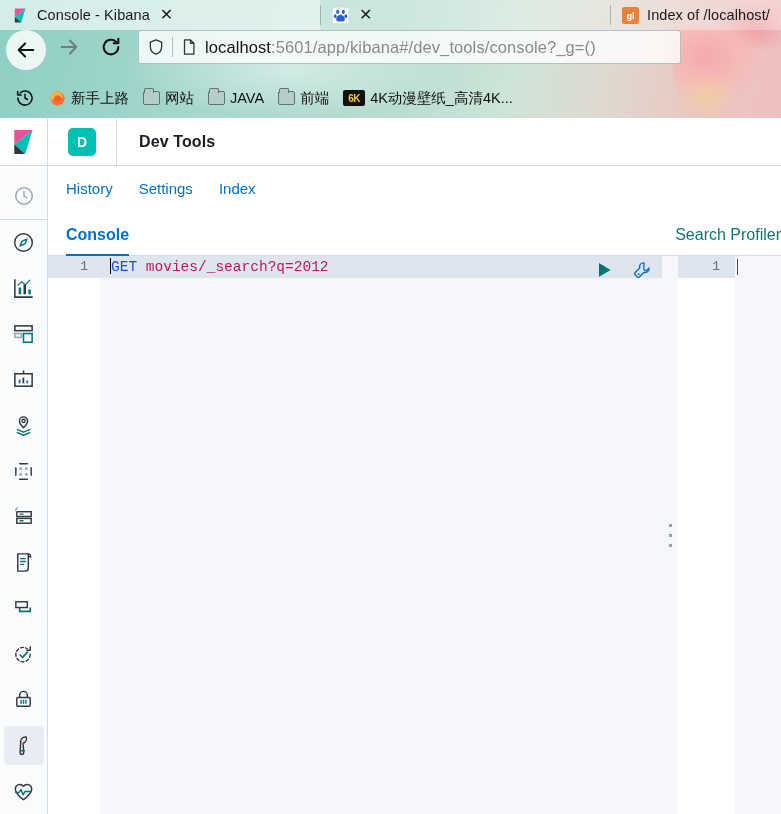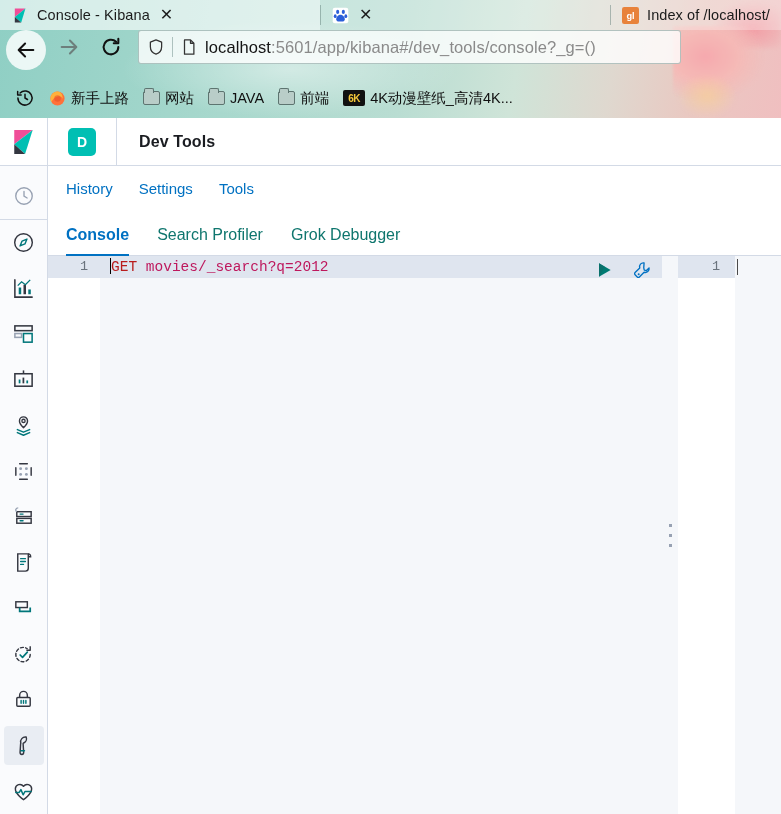--- a/index.html
+++ b/index.html
@@ -140,21 +140,21 @@
     content: ""; position: absolute; left: -7px; top: 50%; margin-top: -7px;
     border-top: 7px solid transparent; border-bottom: 7px solid transparent;
     border-right: 7px solid #343741;
   }
 
   
   .k-main { flex: 1 1 auto; display: flex; flex-direction: column; background: #fff; min-width: 0; }
   .k-topnav { height: 44px; display: flex; align-items: center; gap: 26px; padding-left: 18px; background:#fff; }
   .k-topnav a { font-size: 15px; color: #0071c2; text-decoration: none; }
 
-  .k-tabs { height: 46px; display: flex; align-items: flex-end; gap: 28px; padding-left: 18px; border-bottom: 1px solid #d3dae6; background:#fff; }
+  .k-tabs { height: 46px; display: flex; align-items: flex-end; gap: 28px; padding-left: 18px; border-bottom: 1px solid #d3dae6; background:#fff;justify-content:space-between; }
   .k-tab { font-size: 16px; color: #0f766e; padding-bottom: 11px; position: relative; }
   .k-tab.sel { color: #0071c2; font-weight: 600; }
   .k-tab.sel::after {
     content: ""; position: absolute; left: 0; right: 0; bottom: -1px; height: 2px; background: #0071c2;
   }
 
   .k-console { flex: 1 1 auto; display: flex; min-height: 0; background: #f5f7fa; }
 
   
   .pane-req { width: 614px; flex: 0 0 614px; display: flex; position: relative; background: #f5f7fa; }
@@ -162,21 +162,21 @@
   .gutter .ln { height: 22px; line-height: 22px; text-align: right; padding-right: 12px;
     font-family: "Liberation Mono", monospace; font-size: 13.5px; color: #6a737d; }
   .gutter .ln.cur { background: #dfe5ef; }
   .editor { flex: 1 1 auto; position: relative; background: #f5f7fa; }
   .editor .line-cur { position:absolute; left:0; right:0; top:0; height:22px; background:#dfe5ef; }
   .code {
     position: relative; height: 22px; line-height: 22px; padding-left: 10px;
     font-family: "Liberation Mono", monospace; font-size: 14.5px; white-space: pre;
   }
   .caret { display:inline-block; width:1px; height:16px; background:#000; vertical-align:-3px; margin-right:0px; }
-  .tok-method { color: #b91c1c; }
+  .tok-method { color: #1d4ed8; }
   .tok-url { color: #be185d; }
 
   .req-actions { position: absolute; right: 10px; top: 4px; display: flex; align-items: center; gap: 18px; }
 
   
   .splitter { width: 16px; flex: 0 0 16px; background: #f5f7fa; position: relative; display:flex; align-items:center; justify-content:center;}
   .grip { width: 3px; height: 23px; display:flex; flex-direction:column; justify-content:space-between; }
   .grip i { display:block; width:3px; height:3px; background:#98a2b3; }
 
   
@@ -439,27 +439,26 @@
       </div>
 
       <div class="tooltip">Dev Tools</div>
     </div>
 
     <div class="k-main">
 
       <div class="k-topnav">
         <a href="#">History</a>
         <a href="#">Settings</a>
-        <a href="#">Tools</a>
+        <a href="#">Index</a>
       </div>
 
       <div class="k-tabs">
         <div class="k-tab sel">Console</div>
         <div class="k-tab">Search Profiler</div>
-        <div class="k-tab">Grok Debugger</div>
       </div>
 
       <div class="k-console">
 
         <div class="pane-req">
           <div class="gutter">
             <div class="ln cur">1</div>
           </div>
           <div class="editor">
             <div class="line-cur"></div>

